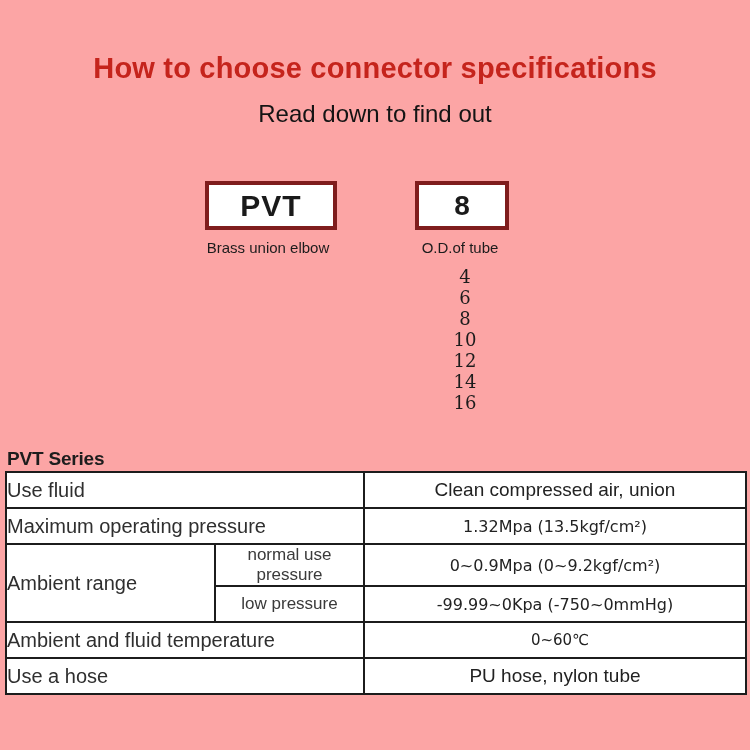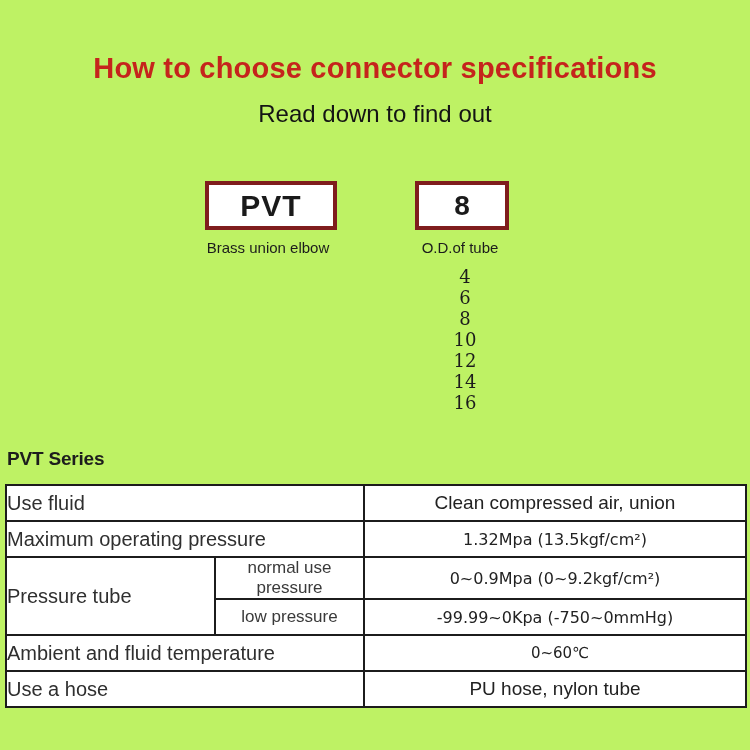--- a/index.html
+++ b/index.html
@@ -1,20 +1,20 @@
 <!DOCTYPE html>
 <html style="--accent-red: #c5241c; --shaded: #f4ecdf;"><head>
 <meta charset="utf-8">
 <style>
   html, body { margin: 0; padding: 0; background: #ffffff; }
   .page {
     position: relative;
     width: 750px;
     height: 750px;
-    background: #bef264;
+    background: #fca5a5;
     font-family: "Liberation Sans", sans-serif;
     overflow: hidden;
   }
   .page-title {
     position: absolute;
     top: 52px; left: 0; width: 750px;
     text-align: center;
     font-size: 29px;
     font-weight: bold;
     color: var(--accent-red, #c5241c);
@@ -63,21 +63,21 @@
   .series-heading {
     position: absolute;
     top: 448px; left: 7px;
     font-size: 19px;
     font-weight: bold;
     color: #1d1d1d;
     letter-spacing: -0.2px;
   }
   table.spec {
     position: absolute;
-    top: 484px; left: 5px;
+    top: 471px; left: 5px;
     width: 740px;
     border-collapse: collapse;
     table-layout: fixed;
   }
   table.spec td {
     border: 2px solid #1c1c1c;
     padding: 0;
     height: 34px;
     background: #ffffff;
   }
@@ -144,21 +144,21 @@
     <tbody>
       <tr>
         <td colspan="2" class="label-cell shaded">Use fluid</td>
         <td class="value-cell shaded big">Clean compressed air, union</td>
       </tr>
       <tr>
         <td colspan="2" class="label-cell">Maximum operating pressure</td>
         <td class="value-cell mid">1.32Mpa (13.5kgf/cm²)</td>
       </tr>
       <tr>
-        <td rowspan="2" class="label-cell">Pressure tube</td>
+        <td rowspan="2" class="label-cell">Ambient range</td>
         <td class="sub-label-cell shaded">normal use pressure</td>
         <td class="value-cell shaded mid">0~0.9Mpa (0~9.2kgf/cm²)</td>
       </tr>
       <tr>
         <td class="sub-label-cell">low pressure</td>
         <td class="value-cell mid">-99.99~0Kpa (-750~0mmHg)</td>
       </tr>
       <tr>
         <td colspan="2" class="label-cell shaded">Ambient and fluid temperature</td>
         <td class="value-cell shaded small">0~60℃</td>

